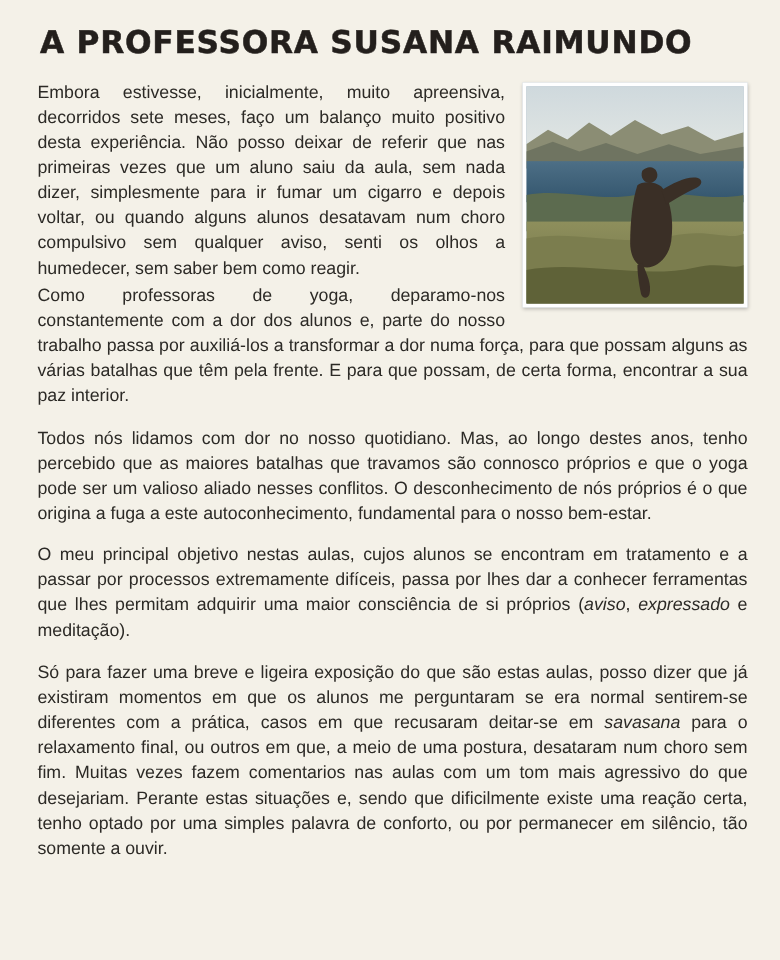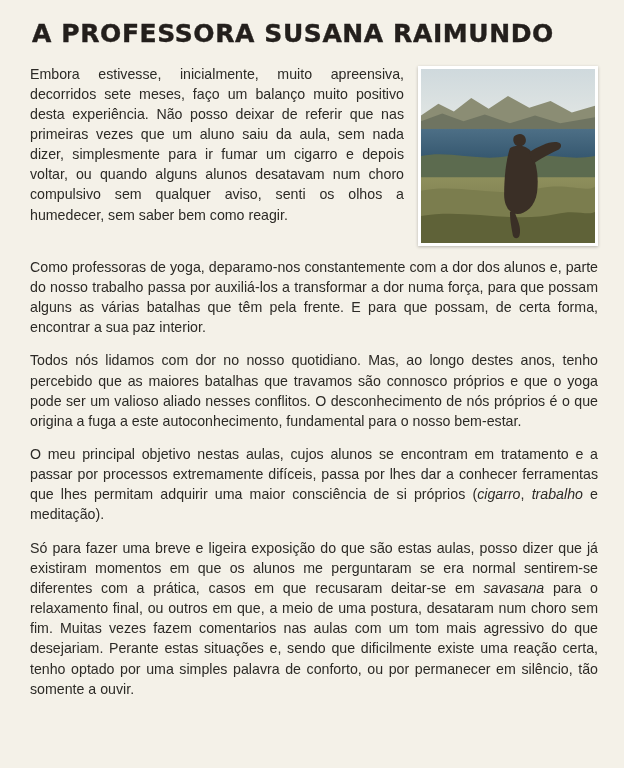--- a/index.html
+++ b/index.html
@@ -37,21 +37,21 @@
     font-size: 14.2px;
     line-height: 1.42;
     text-align: justify;
   }
   p {
     margin: 0 0 13px 0;
     text-align: justify;
     text-justify: inter-word;
   }
   p.first {
-    margin-bottom: 32px;
+    margin-bottom: 2px;
   }
   .photo {
     float: right;
     width: 180px;
     height: 180px;
     margin: 2px 0 8px 14px;
     border: 3px solid #ffffff;
     box-shadow: 0 1px 3px rgba(0,0,0,0.25);
     box-sizing: border-box;
     overflow: hidden;
@@ -109,20 +109,20 @@
         </g>
       </svg>
     </div>
 
     <p class="first">Embora estivesse, inicialmente, muito apreensiva, decorridos sete meses, faço um balanço muito positivo desta experiência. Não posso deixar de referir que nas primeiras vezes que um aluno saiu da aula, sem nada dizer, simplesmente para ir fumar um cigarro e depois voltar, ou quando alguns alunos desatavam num choro compulsivo sem qualquer aviso, senti os olhos a humedecer, sem saber bem como reagir.</p>
 
     <p>Como professoras de yoga, deparamo-nos constantemente com a dor dos alunos e, parte do nosso trabalho passa por auxiliá-los a transformar a dor numa força, para que possam alguns as várias batalhas que têm pela frente. E para que possam, de certa forma, encontrar a sua paz interior.</p>
 
     <p>Todos nós lidamos com dor no nosso quotidiano. Mas, ao longo destes anos, tenho percebido que as maiores batalhas que travamos são connosco próprios e que o yoga pode ser um valioso aliado nesses conflitos. O desconhecimento de nós próprios é o que origina a fuga a este autoconhecimento, fundamental para o nosso bem-estar.</p>
 
-    <p><span>O meu principal objetivo nestas aulas, cujos alunos se encontram em tratamento e a passar por processos extremamente difíceis, passa por lhes dar a conhecer ferramentas que lhes permitam adquirir uma maior consciência de si próprios (</span><em>cigarro</em><span>, </span><em>trabalho</em><span> e meditação).</span></p>
+    <p><span>O meu principal objetivo nestas aulas, cujos alunos se encontram em tratamento e a passar por processos extremamente difíceis, passa por lhes dar a conhecer ferramentas que lhes permitam adquirir uma maior consciência de si próprios (</span><em>aviso</em><span>, </span><em>expressado</em><span> e meditação).</span></p>
 
     <p><span>Só para fazer uma breve e ligeira exposição do que são estas aulas, posso dizer  que já existiram momentos em que os alunos me perguntaram se era normal sentirem-se diferentes com a prática, casos em que recusaram deitar-se em </span><em>savasana</em><span> para o relaxamento final, ou outros em que, a meio de uma postura, desataram num choro sem fim. Muitas vezes fazem comentarios nas aulas com um tom mais agressivo do que desejariam. Perante estas situações e, sendo que dificilmente existe uma reação certa, tenho optado por uma simples palavra de conforto, ou por permanecer em silêncio, tão somente a ouvir.</span></p>
 
 
     <div class="clear"></div>
   </div>
 </div>
 
 </body></html>

